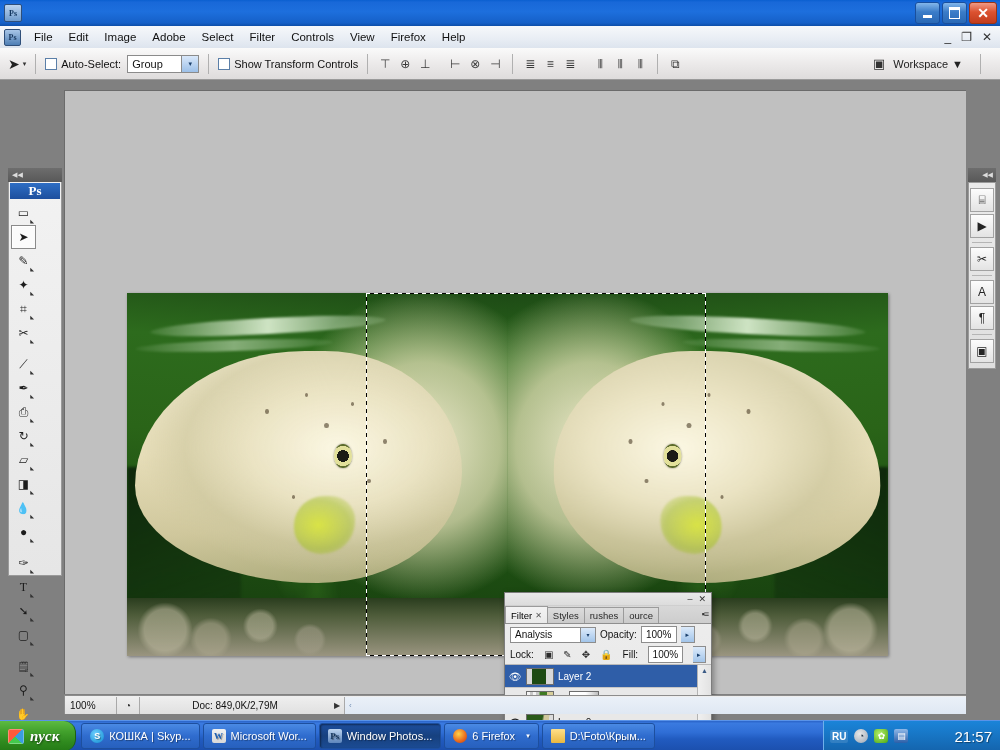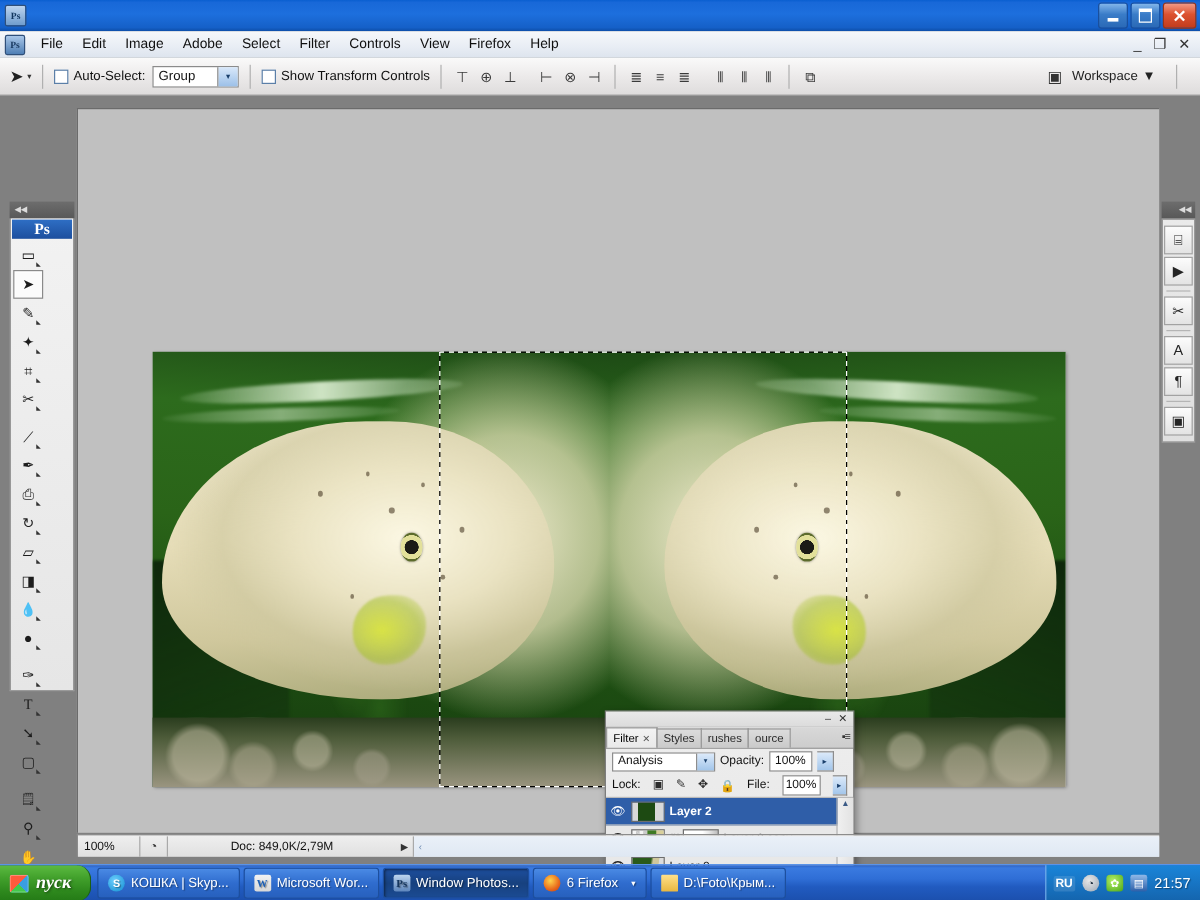--- a/index.html
+++ b/index.html
@@ -307,21 +307,21 @@
   .t-layer2{background:linear-gradient(90deg,#d8d8d8 0 18%,#1d4a12 18% 72%,#d8d8d8 72% 100%);}
   .t-copy{background:linear-gradient(90deg,rgba(200,200,200,.2) 0 45%,#3f7a22 50% 75%,#d8cf9a 78% 100%);}
   .t-layer0{background:linear-gradient(100deg,#2a5a1a 0 55%,#cfc79c 62% 78%,#dcdcdc 80% 100%);}
   .t-layer1{background:linear-gradient(180deg,#a9cf92,#7fb368);}
   .link-ic{width:7px;font-size:8px;color:#333;text-align:center;}
   .mask-thumb{
     width:30px;height:17px;border:1px solid #6d6d6d;box-sizing:border-box;
     background:linear-gradient(90deg,#ffffff 0 55%,#e6e6e6 75%,#bdbdbd 100%);
   }
   .layer-name{font-size:10px;white-space:nowrap;}
-  .layer-row.active .layer-name{font-weight:bold;}
+  .layer-row.active .layer-name{font-weight:normal;}
   .lscroll{
     position:absolute;right:0;top:0;width:13px;height:94px;
     background:linear-gradient(90deg,#f0f0f0,#e2e2e2);border-left:1px solid #b4b4b4;
     display:flex;flex-direction:column;justify-content:space-between;align-items:center;
   }
   .lscroll .ar{font-size:7px;color:#3a5a85;padding:2px 0;}
 
   
   .statusbar{
     position:absolute;left:64px;top:695px;width:902px;height:19px;
@@ -384,21 +384,21 @@
     margin-left:auto;height:30px;display:flex;align-items:center;gap:6px;
     padding:0 8px 0 6px;
     background:linear-gradient(180deg,#1a84d8 0%,#1878c8 40%,#1464ad 100%);
     border-left:1px solid #6fb0ea;
   }
   .lang{color:#fff;font-size:10px;font-weight:bold;background:rgba(255,255,255,.12);padding:1px 2px;border-radius:2px;}
   .tray-ic{width:14px;height:14px;border-radius:3px;display:flex;align-items:center;justify-content:center;font-size:9px;color:#fff;}
   .tr-shield{background:radial-gradient(circle at 40% 35%,#e8e8e8,#9aa6b4);color:#2a3a4a;border-radius:50%;}
   .tr-green{background:radial-gradient(circle at 40% 35%,#b6f06a,#49a614);border-radius:3px;color:#fff;}
   .tr-net{background:linear-gradient(180deg,#8fb8e8,#2c5fa8);color:#fff;border-radius:2px;}
-  .clock{color:#fff;font-size:12px;text-shadow:1px 1px 1px rgba(0,0,0,.4);}
+  .clock{color:#fff;font-size:15px;text-shadow:1px 1px 1px rgba(0,0,0,.4);margin-left:40px;}
 </style>
 </head>
 <body>
 
 <div class="app">
 
   <div class="titlebar">
     <div class="ps-title-icon">Ps</div>
     <div class="title-btns">
       <div class="tbtn">
@@ -699,21 +699,21 @@
         <div class="spin-btn">
             <span>▸</span>
           </div>
       </div>
       <div class="lock-row">
         <span class="lp-lbl">Lock:</span>
         <span class="lock-ic">▣</span>
         <span class="lock-ic">✎</span>
         <span class="lock-ic">✥</span>
         <span class="lock-ic">🔒</span>
-        <span class="lp-lbl" style="margin-left:auto">File:</span>
+        <span class="lp-lbl" style="margin-left:auto">Fill:</span>
         <div class="num-field">
             <span>100%</span>
           </div>
         <div class="spin-btn">
             <span>▸</span>
           </div>
       </div>
       <div class="layer-list">
         <div class="layer-row active">
           <span class="eye">👁</span>

